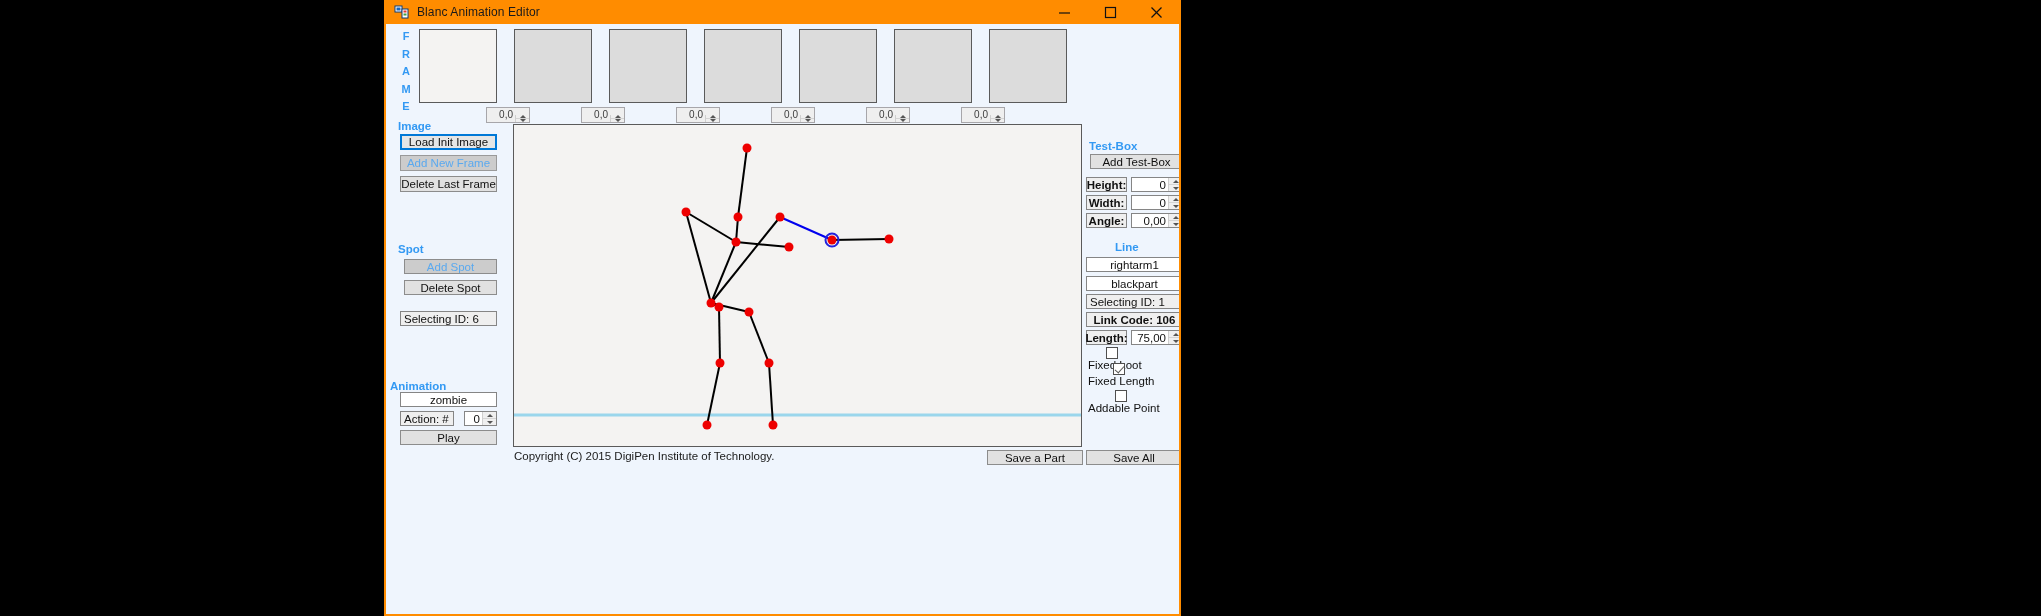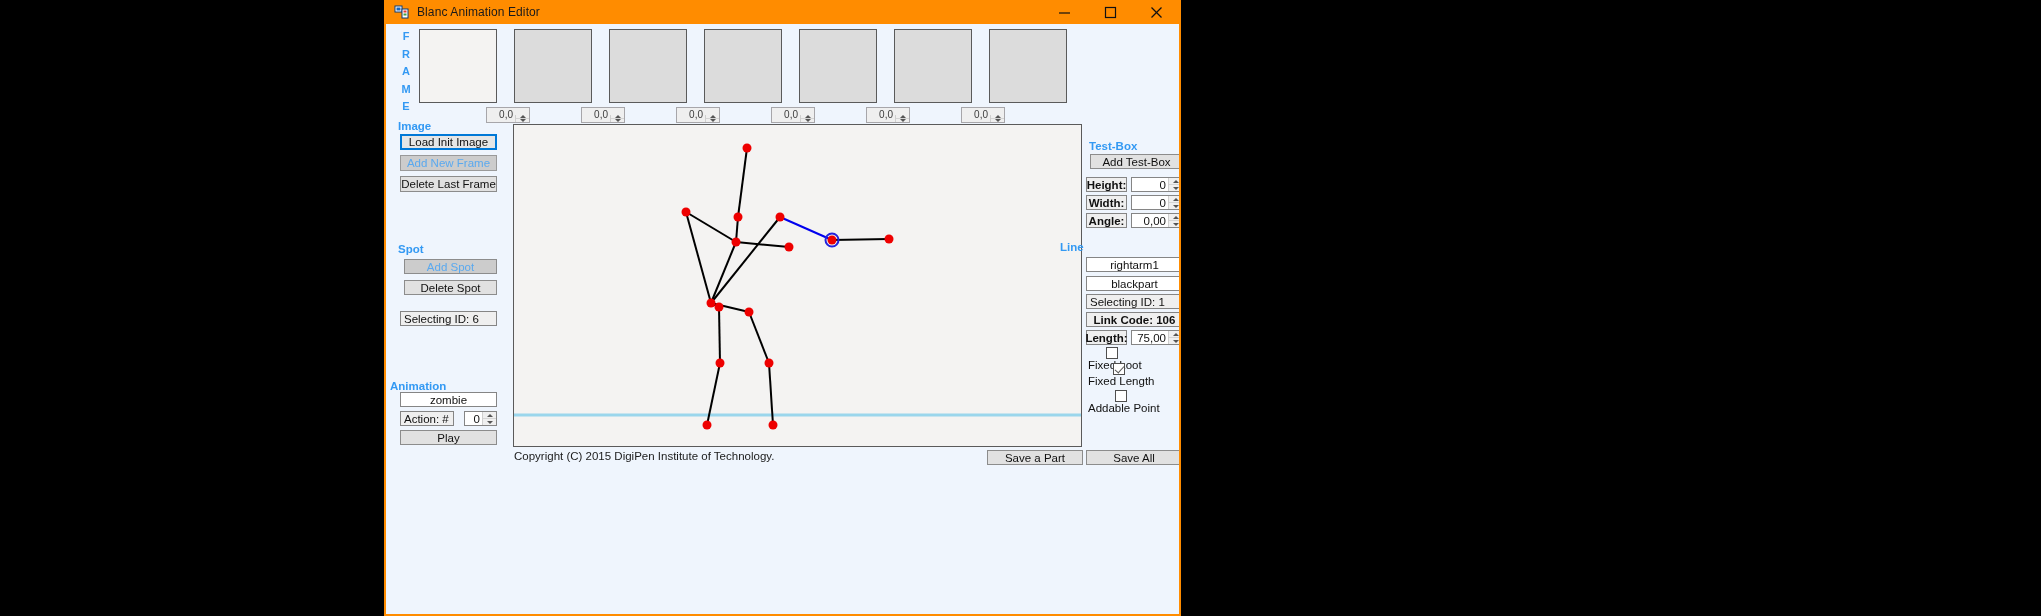--- a/index.html
+++ b/index.html
@@ -525,21 +525,21 @@
       <span class="spin-arrows">
         <span class="sa">
             <i class="tri-up"></i>
           </span>
         <span class="sa">
             <i class="tri-dn"></i>
           </span>
       </span>
     </div>
 
-    <div class="grp-title" style="left:674px; top:241px;text-align:center;">Line</div>
+    <div class="grp-title" style="left:729px; top:241px;text-align:center;">Line</div>
 
     <div class="wtext" style="left:700px; top:257px; width:97px; height:15px;">rightarm1</div>
 
     <div class="wtext" style="left:700px; top:276px; width:97px; height:15px;">blackpart</div>
 
     <div class="wlabelbox padleft" style="left:700px; top:294px; width:97px; height:15px;">Selecting ID: 1</div>
 
     <div class="wlabelbox center" style="left:700px; top:312px; width:97px; height:15px;">Link Code: 106</div>
 
     <div class="wlabelbox center" style="left:700px; top:330px; width:41px; height:15px;">Length:</div>

